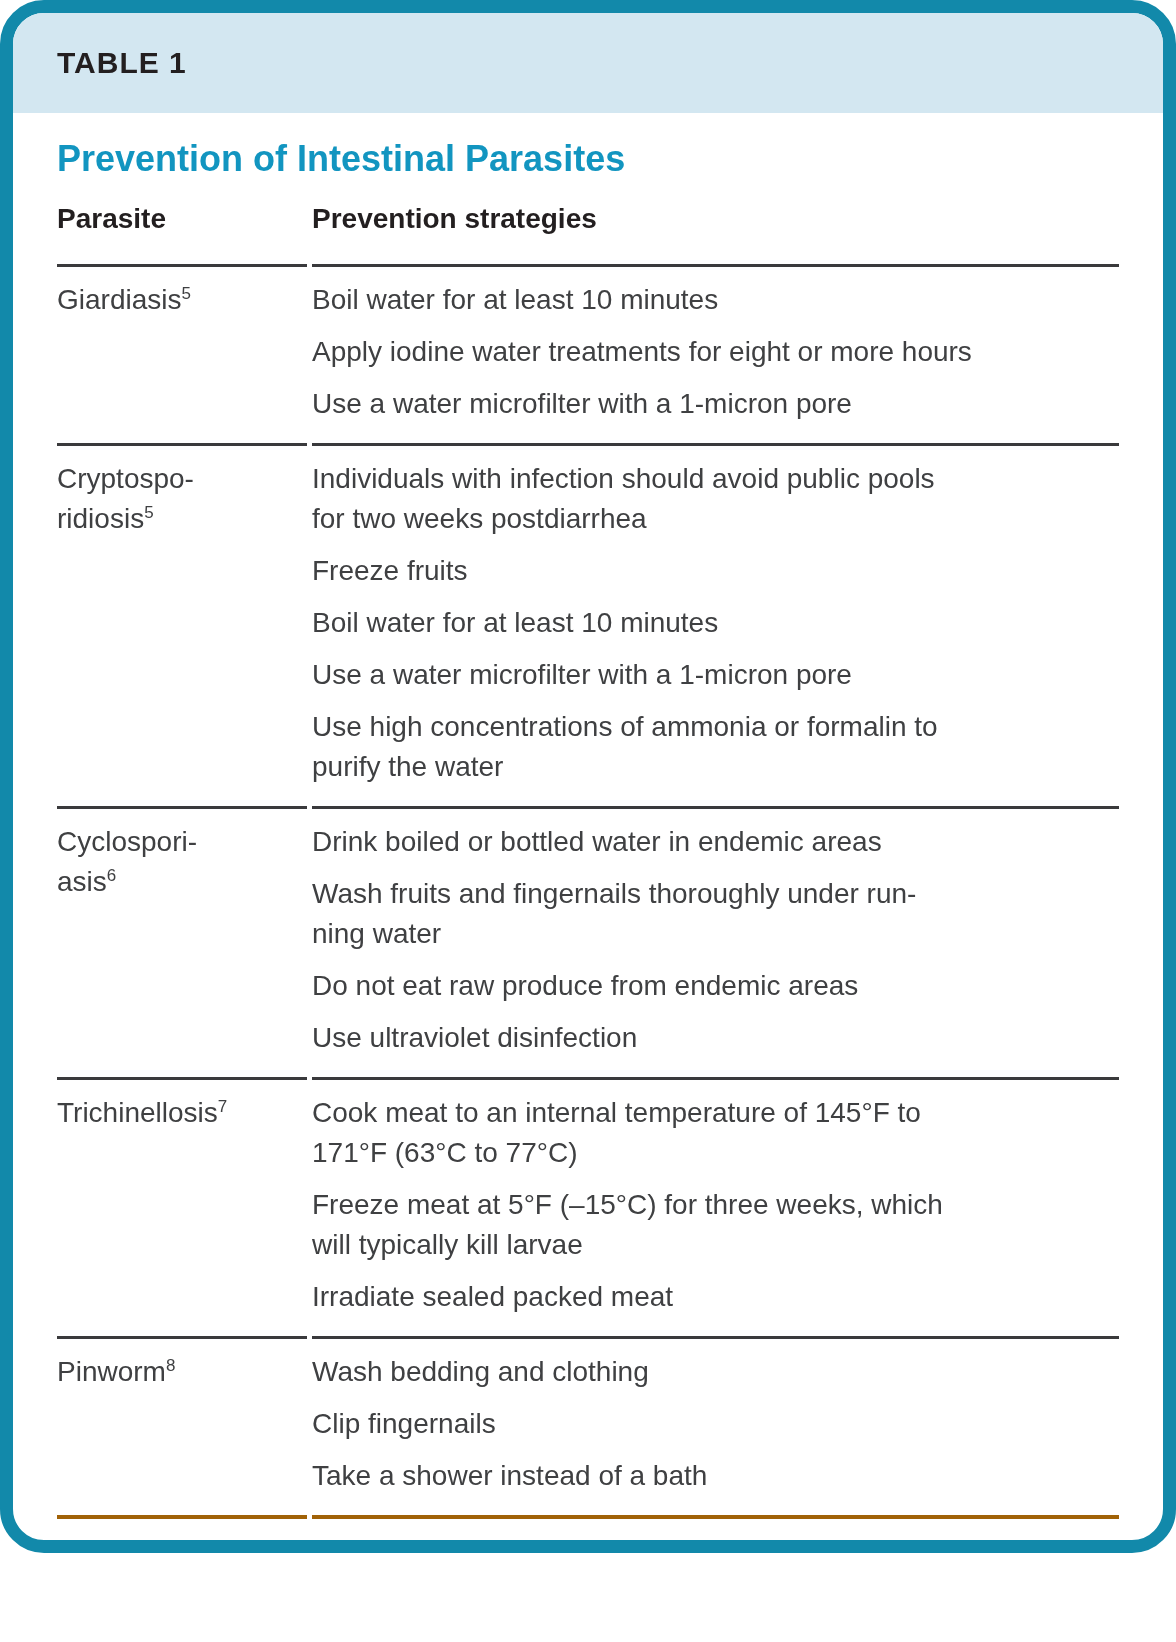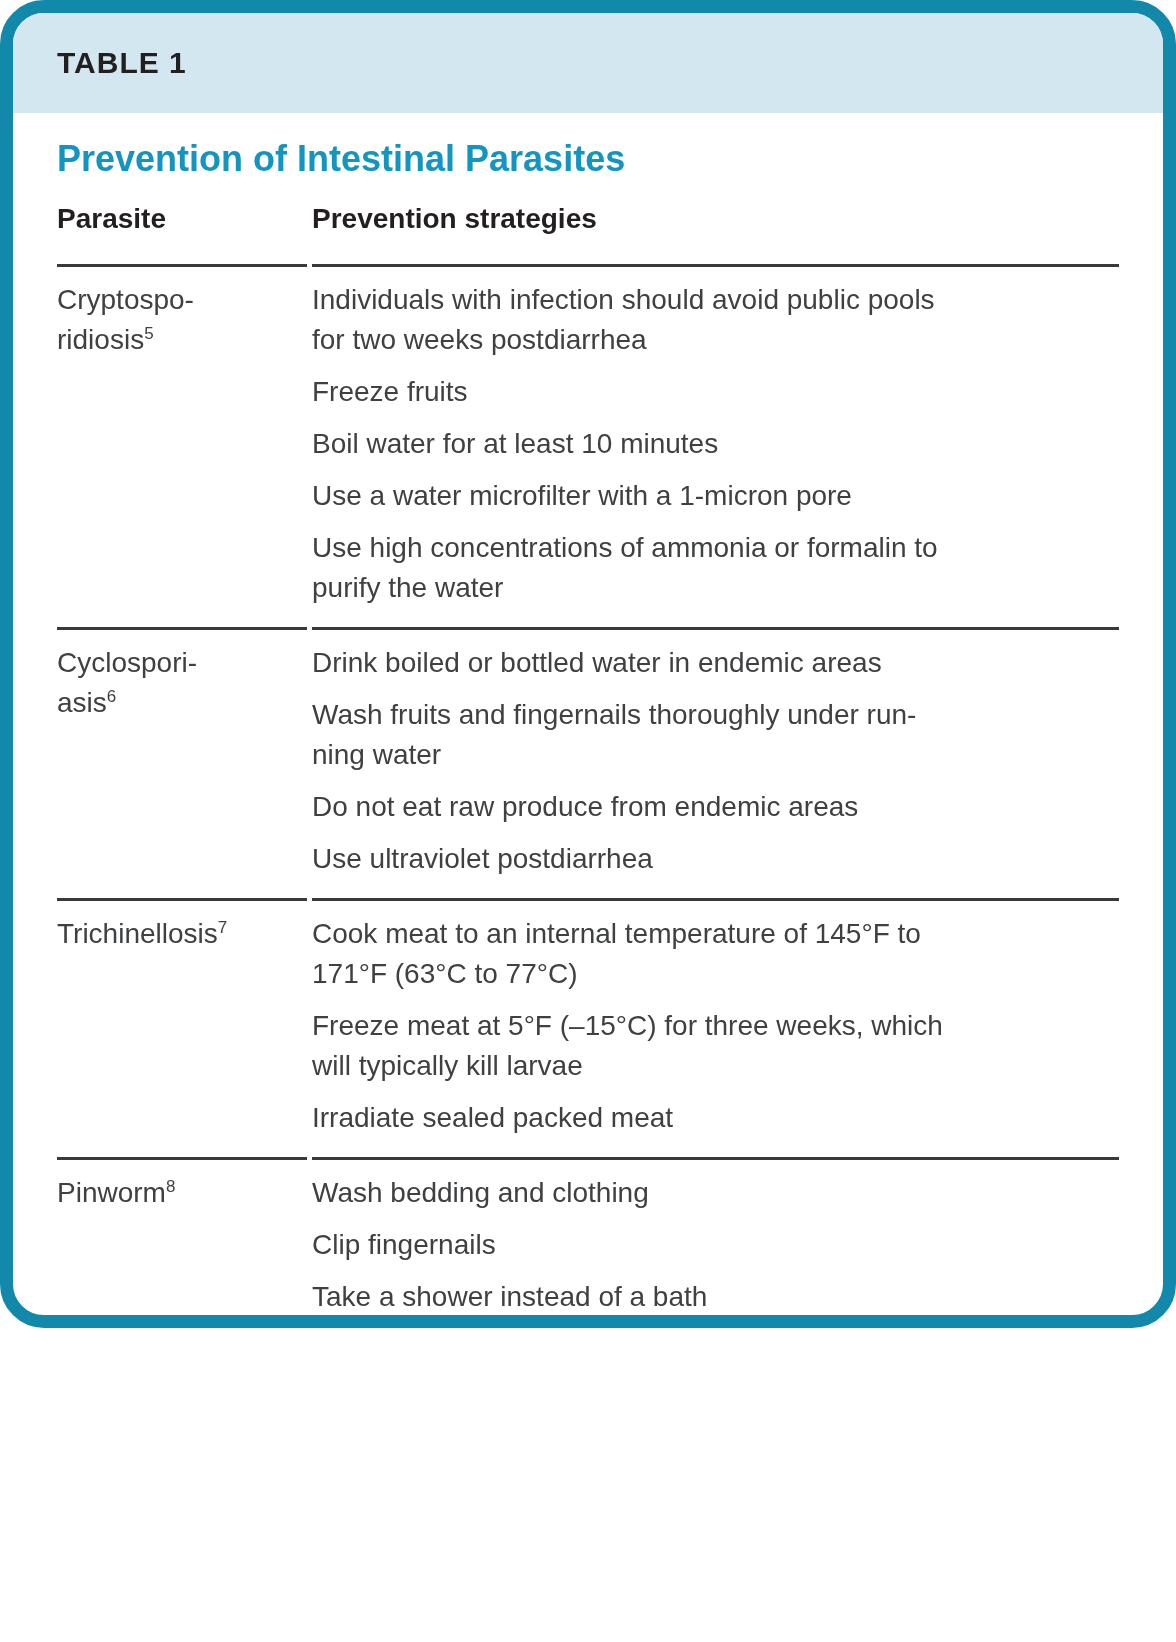--- a/index.html
+++ b/index.html
@@ -5,21 +5,21 @@
   html, body {
     margin: 0;
     padding: 0;
     background: #ffffff;
     width: 1176px;
     height: 1642px;
   }
   .frame {
     box-sizing: border-box;
     width: 1176px;
-    height: 1328px;
+    height: 1553px;
     border: 13px solid #1289aa;
     border-radius: 44px;
     background: #ffffff;
     overflow: hidden;
     font-family: "Liberation Sans", sans-serif;
   }
   .band {
     height: 100px;
     background: #d3e7f1;
     display: flex;
@@ -60,21 +60,21 @@
   }
   table.parasites td {
     vertical-align: top;
     font-size: 28px;
     line-height: 40px;
     color: #3f4042;
     padding: 13px 0 19px;
     border-bottom: 3px solid #3a3a3c;
   }
   .col-parasite { width: 250px; }
-  tr.last-row td { border-bottom: 4px solid #701a75; }
+  tr.last-row td { border-bottom: 4px solid #a16207; }
   .pname { white-space: pre-line; }
   .strategy {
     white-space: pre-line;
     margin: 0 0 12px;
   }
   .strategy:last-child { margin: 0; }
   sup {
     font-size: 17px;
     line-height: 0;
     vertical-align: super;
@@ -100,41 +100,49 @@
 
     <table class="parasites">
       <thead>
         <tr>
           <th class="col-parasite">Parasite</th>
           <th>Prevention strategies</th>
         </tr>
       </thead>
       <tbody>
         <tr>
+          <td class="col-parasite"><span class="pname">Giardiasis</span><sup>5</sup></td>
+          <td>
+            <p class="strategy">Boil water for at least 10 minutes</p>
+            <p class="strategy">Apply iodine water treatments for eight or more hours</p>
+            <p class="strategy">Use a water microfilter with a 1-micron pore</p>
+          </td>
+        </tr>
+        <tr>
           <td class="col-parasite"><span class="pname">Cryptospo-
 ridiosis</span><sup>5</sup></td>
           <td>
             <p class="strategy">Individuals with infection should avoid public pools
 for two weeks postdiarrhea</p>
             <p class="strategy">Freeze fruits</p>
             <p class="strategy">Boil water for at least 10 minutes</p>
             <p class="strategy">Use a water microfilter with a 1-micron pore</p>
             <p class="strategy">Use high concentrations of ammonia or formalin to
 purify the water</p>
           </td>
         </tr>
         <tr>
           <td class="col-parasite"><span class="pname">Cyclospori-
 asis</span><sup>6</sup></td>
           <td>
             <p class="strategy">Drink boiled or bottled water in endemic areas</p>
             <p class="strategy">Wash fruits and fingernails thoroughly under run-
 ning water</p>
             <p class="strategy">Do not eat raw produce from endemic areas</p>
-            <p class="strategy">Use ultraviolet postdiarrhea</p>
+            <p class="strategy">Use ultraviolet disinfection</p>
           </td>
         </tr>
         <tr>
           <td class="col-parasite"><span class="pname">Trichinellosis</span><sup>7</sup></td>
           <td>
             <p class="strategy">Cook meat to an internal temperature of 145°F to
 171°F (63°C to 77°C)</p>
             <p class="strategy">Freeze meat at 5°F (–15°C) for three weeks, which
 will typically kill larvae</p>
             <p class="strategy">Irradiate sealed packed meat</p>

